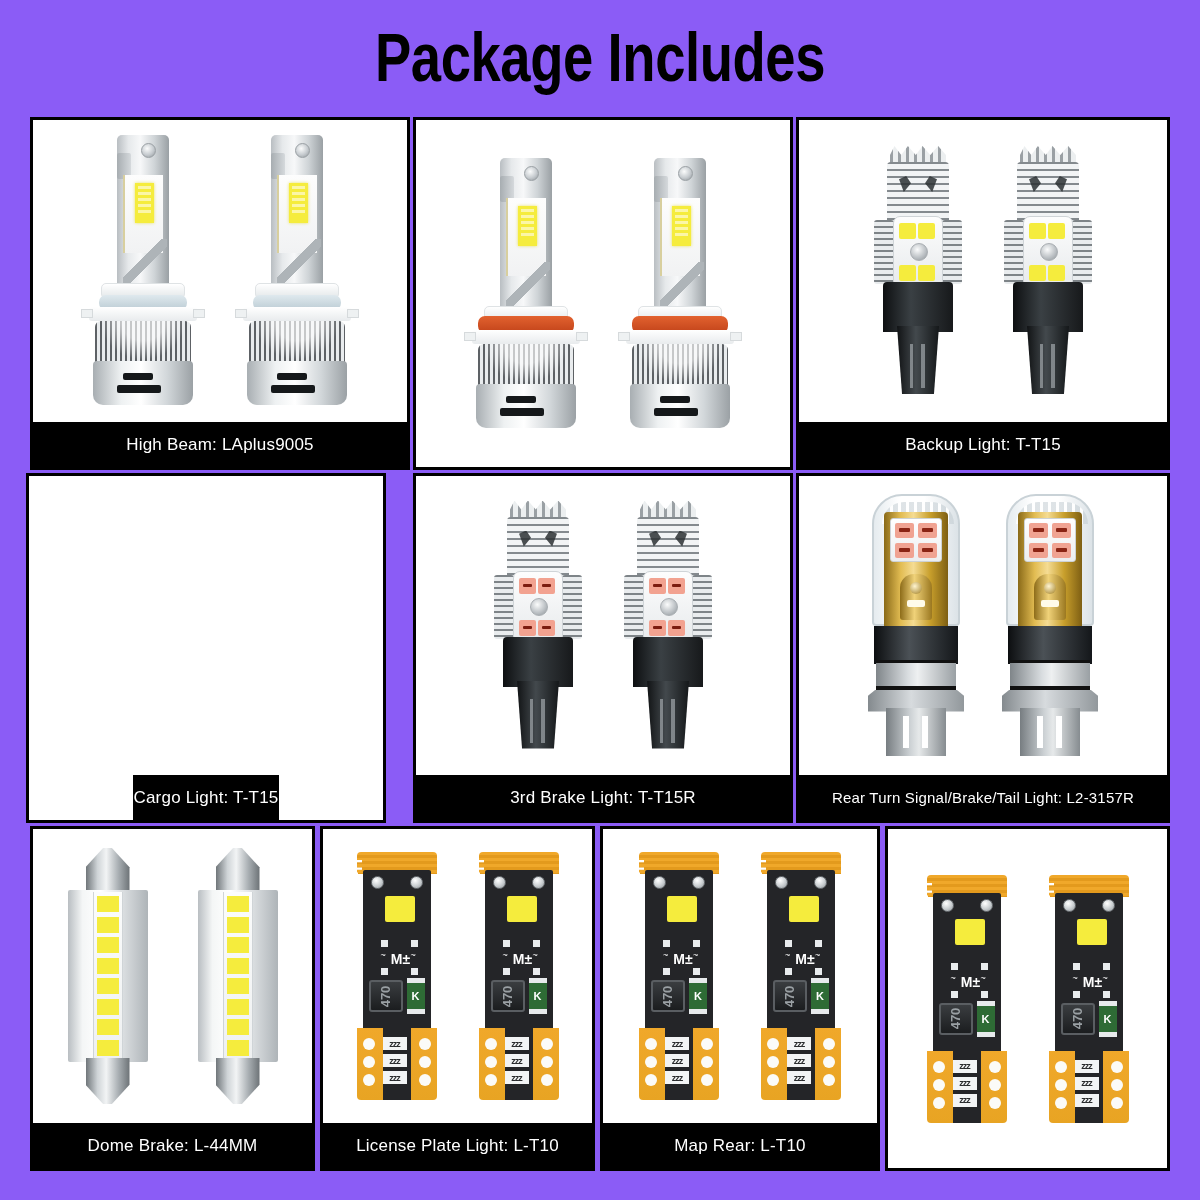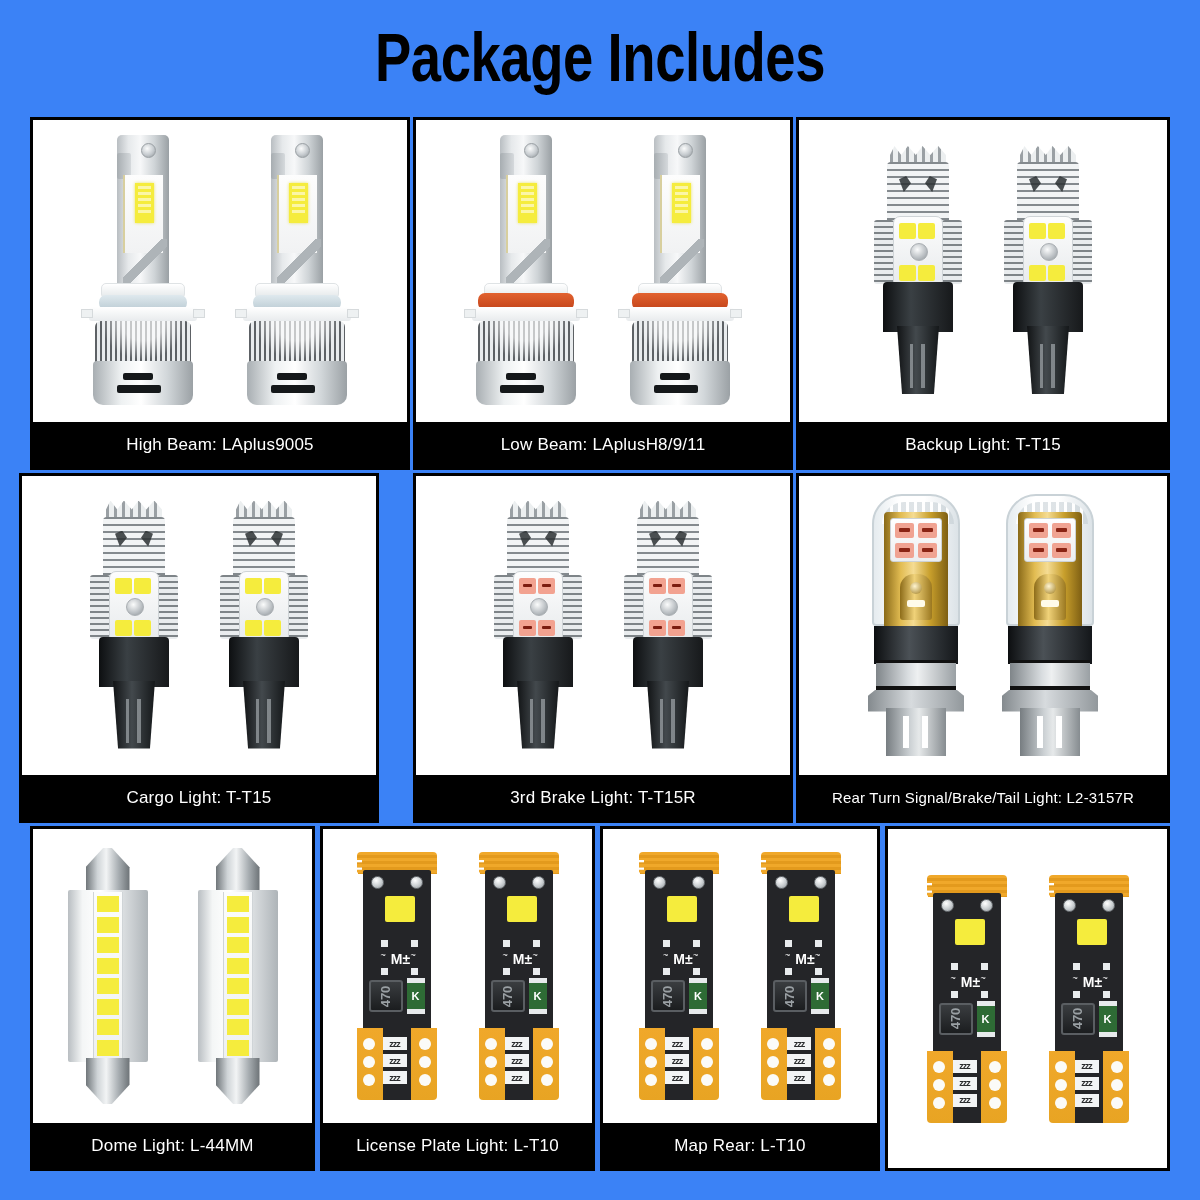--- a/index.html
+++ b/index.html
@@ -2,21 +2,21 @@
 <html><head>
 <meta charset="utf-8">
 <style>
   * { box-sizing: border-box; margin: 0; padding: 0; }
   html, body {
     width: 1200px; height: 1200px;
     background: #ffffff;
     font-family: "Liberation Sans", sans-serif;
     overflow: hidden;
   }
-  .page { position: relative; width: 1200px; height: 1200px; background:#3b82f6; }
+  .page { position: relative; width: 1200px; height: 1200px; background:#8b5cf6; }
 
   
   .title {
     position: absolute; left: 0; top: 18px; width: 1200px;
     text-align: center;
     font-family: "Liberation Sans", sans-serif;
     font-weight: 700;
     font-size: 68px;
     letter-spacing: -0.5px;
     color: #000;
@@ -509,21 +509,20 @@
           <div class="flange"></div>
             <div class="tab-l"></div>
             <div class="tab-r"></div>
           <div class="fins"></div>
             <div class="barrel"></div>
           <div class="slot1"></div>
             <div class="slot2"></div>
         </div>
       </div>
     </div>
-    <div class="cell-label" style="height:45px;">Low Beam: LAplusH8/9/11</div>
   </div>
 
   <div class="cell" style="left:796px; top:117px; width:374px; height:353px;">
     <div class="cell-art">
       <div class="pair">
         <div class="t15">
           <div class="crown"></div>
             <div class="upper"></div>
           <div class="midwrap">
             <div class="sidefin-l"></div>
@@ -554,21 +553,21 @@
             </div>
           </div>
           <div class="base"></div>
             <div class="wedge"></div>
         </div>
       </div>
     </div>
     <div class="cell-label" style="height:45px;">Backup Light: T-T15</div>
   </div>
 
-  <div class="cell" style="left:19px; top:473px; width:360px; height:350px;">
+  <div class="cell" style="left:26px; top:473px; width:360px; height:350px;align-items:center;">
     <div class="cell-art">
       <div class="pair">
         <div class="t15">
           <div class="crown"></div>
             <div class="upper"></div>
           <div class="midwrap">
             <div class="sidefin-l"></div>
               <div class="sidefin-r"></div>
             <div class="board">
               <div class="led a"></div>
@@ -711,21 +710,21 @@
               <div class="fled"></div>
             <div class="fled"></div>
               <div class="fled"></div>
               <div class="fled"></div>
               <div class="fled"></div>
           </div>
           <div class="cap-b"></div>
         </div>
       </div>
     </div>
-    <div class="cell-label" style="height:45px;">Dome Light: L-44MM</div>
+    <div class="cell-label" style="height:45px;">Dome Brake: L-44MM</div>
   </div>
 
   <div class="cell" style="left:320px; top:826px; width:275px; height:345px;">
     <div class="cell-art">
       <div class="pair" style="gap:38px;">
         <div class="t10">
           <div class="topbar"></div>
             <div class="pcb"></div>
           <div class="rivet l"></div>
             <div class="rivet r"></div>

